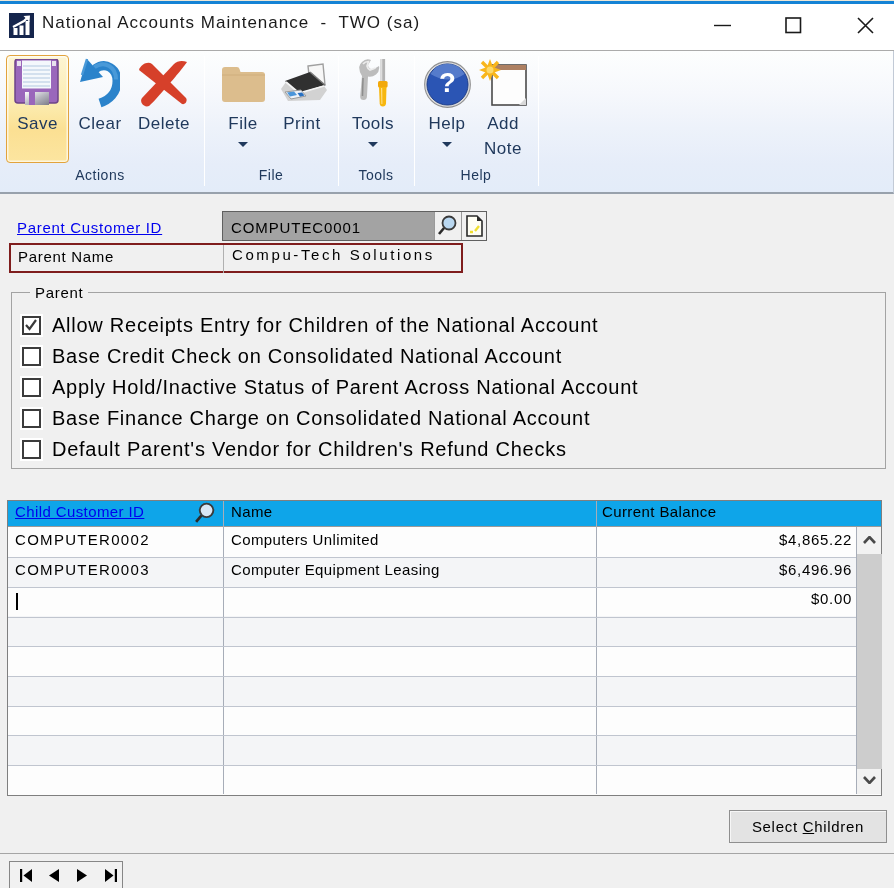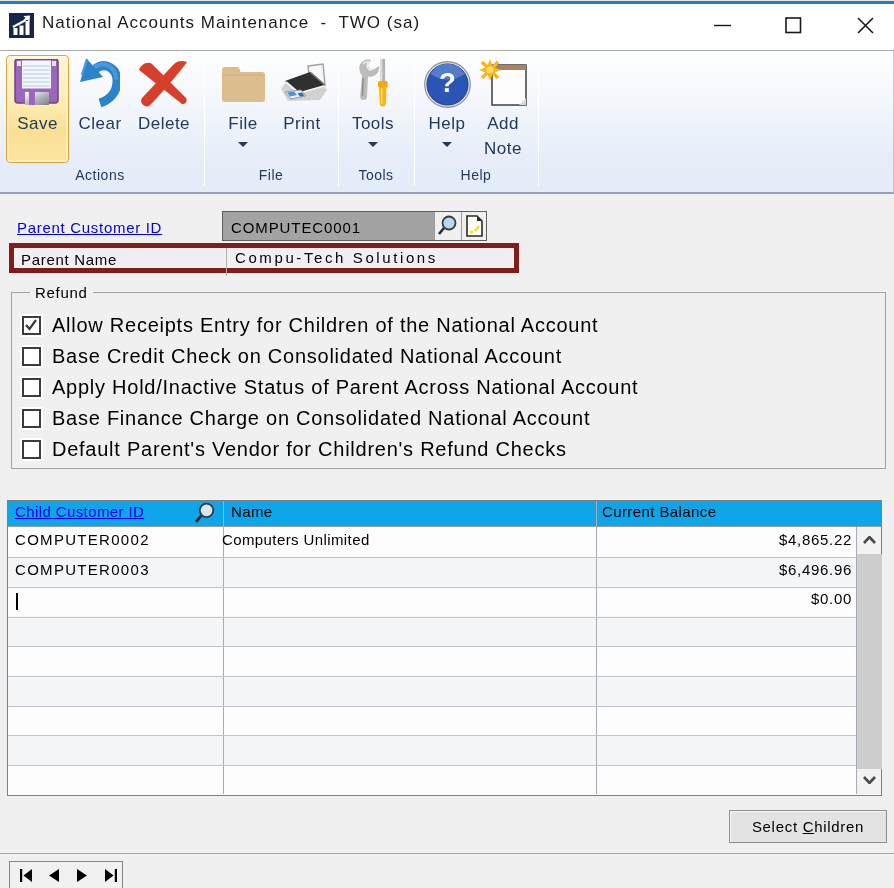--- a/index.html
+++ b/index.html
@@ -20,21 +20,21 @@
 .gsep { top:5px; height:130px; width:1px; background:#c8d1de; border-right:1px solid #ffffff; }
 #savebtn { left:6px; top:4px; width:63px; height:108px; border:1px solid #e2a33c; border-radius:4px;
   background:linear-gradient(180deg,#fdf5d3 0%,#fcecb0 45%,#fbe093 70%,#fce5a0 100%); box-shadow:inset 0 0 0 1.5px rgba(255,255,255,.65); }
 .riblabel { font-size:17px; color:#20395c; text-align:center; white-space:nowrap; letter-spacing:0.5px; }
 .grplabel { font-size:14px; color:#20395c; text-align:center; white-space:nowrap; letter-spacing:0.5px; }
 .dropArrow { width:0; height:0; border-left:5px solid transparent; border-right:5px solid transparent; border-top:5px solid #20395c; }
 
 .fieldtext { font-size:15px; color:#000; letter-spacing:0.7px; }
 .link { color:#0000ee !important; text-decoration:underline; }
 #idbox { left:222px; top:211px; width:265px; height:30px; border:1px solid #606060; background:#a3a3a3; }
-#namebox { left:9px; top:243px; width:510px; height:30px; border:5px solid #7f1d1d; }
+#namebox { left:9px; top:243px; width:454px; height:30px; border:2px solid #7f1d1d; }
 #optbox { left:11px; top:292px; width:875px; height:177px; border:1px solid #a3a3a3; }
 .cb { width:19px; height:19px; border:2px solid #3c3c3c; background:#fff; position:absolute; left:22px; box-shadow:0 0 0 2px #fff; }
 .cblabel { position:absolute; left:52px; font-size:20px; color:#000; white-space:nowrap; letter-spacing:0.75px; }
 
 #grid { left:7px; top:500px; width:875px; height:296px; border:1px solid #7f7f7f; background:#fdfdfd; }
 #gridhead { left:0; top:0; width:873px; height:26px; background:#0ea5e9; border-bottom:1px solid #9a9a9a; }
 .vline { position:absolute; width:1px; background:#a7adb8; }
 .hline { position:absolute; height:1px; background:#c0c5cf; }
 .cell { position:absolute; font-size:15px; color:#000; white-space:nowrap; letter-spacing:0.4px; }
 .idcell { letter-spacing:1.3px !important; }
@@ -198,21 +198,21 @@
   </svg>
 </div>
 
 <div class="abs" id="namebox">
   <div class="abs fieldtext" style="left:7px; top:3px;">Parent Name</div>
   <div class="abs" style="left:212px; top:0; width:1px; height:28px; background:#b0b0b0;"></div>
   <div class="abs" style="left:221px; top:1px; font-size:15px; letter-spacing:2.6px; color:#000;">Compu-Tech Solutions</div>
 </div>
 
 <div class="abs" id="optbox"></div>
-<div class="abs fieldtext" style="left:30px; top:284px; background:#f0f0f0; padding:0 5px;">Refund</div>
+<div class="abs fieldtext" style="left:30px; top:284px; background:#f0f0f0; padding:0 5px;">Parent</div>
 <div class="abs cb" style="top:316px;">
   <svg width="14" height="14" viewBox="0 0 14 14" style="position:absolute; left:0; top:0;">
       <path d="M2 7 L5.5 11 L12 2" fill="none" stroke="#3a3a3a" stroke-width="2.2"></path>
     </svg>
 </div>
 <div class="abs cb" style="top:347px;"></div>
 <div class="abs cb" style="top:378px;"></div>
 <div class="abs cb" style="top:409px;"></div>
 <div class="abs cb" style="top:440px;"></div>
 <div class="cblabel" style="top:314px;">Allow Receipts Entry for Children of the National Account</div>
@@ -239,23 +239,24 @@
   <div class="vline" style="left:588px; top:0; height:293px;"></div>
   <div class="hline" style="left:0; top:56px;  width:848px;"></div>
   <div class="hline" style="left:0; top:86px;  width:848px;"></div>
   <div class="hline" style="left:0; top:116px; width:848px;"></div>
   <div class="hline" style="left:0; top:145px; width:848px;"></div>
   <div class="hline" style="left:0; top:175px; width:848px;"></div>
   <div class="hline" style="left:0; top:205px; width:848px;"></div>
   <div class="hline" style="left:0; top:234px; width:848px;"></div>
   <div class="hline" style="left:0; top:264px; width:848px;"></div>
   <div class="cell idcell" style="left:7px; top:30px;">COMPUTER0002</div>
-  <div class="cell" style="left:214px; top:30px;">Computers Unlimited</div>
+  <div class="cell" style="left:223px; top:30px;">Computers Unlimited</div>
   <div class="cell balcell" style="right:29px; top:30px;">$4,865.22</div>
   <div class="cell idcell" style="left:7px; top:60px;">COMPUTER0003</div>
+  <div class="cell" style="left:223px; top:60px;">Computer Equipment Leasing</div>
   <div class="cell balcell" style="right:29px; top:60px;">$6,496.96</div>
   <div class="abs" style="left:8px; top:92px; width:2px; height:17px; background:#000;"></div>
   <div class="cell balcell" style="right:29px; top:89px;">$0.00</div>
   <div class="abs" id="sbar">
     <svg class="abs" style="left:6px; top:9px;" width="13" height="8" viewBox="0 0 13 8">
         <path d="M1 7 L6.5 1 L12 7" fill="none" stroke="#4a4a4a" stroke-width="2.6"></path>
       </svg>
     <div class="abs" id="sthumb"></div>
     <svg class="abs" style="left:6px; top:249px;" width="13" height="8" viewBox="0 0 13 8">
         <path d="M1 1 L6.5 7 L12 1" fill="none" stroke="#4a4a4a" stroke-width="2.6"></path>

